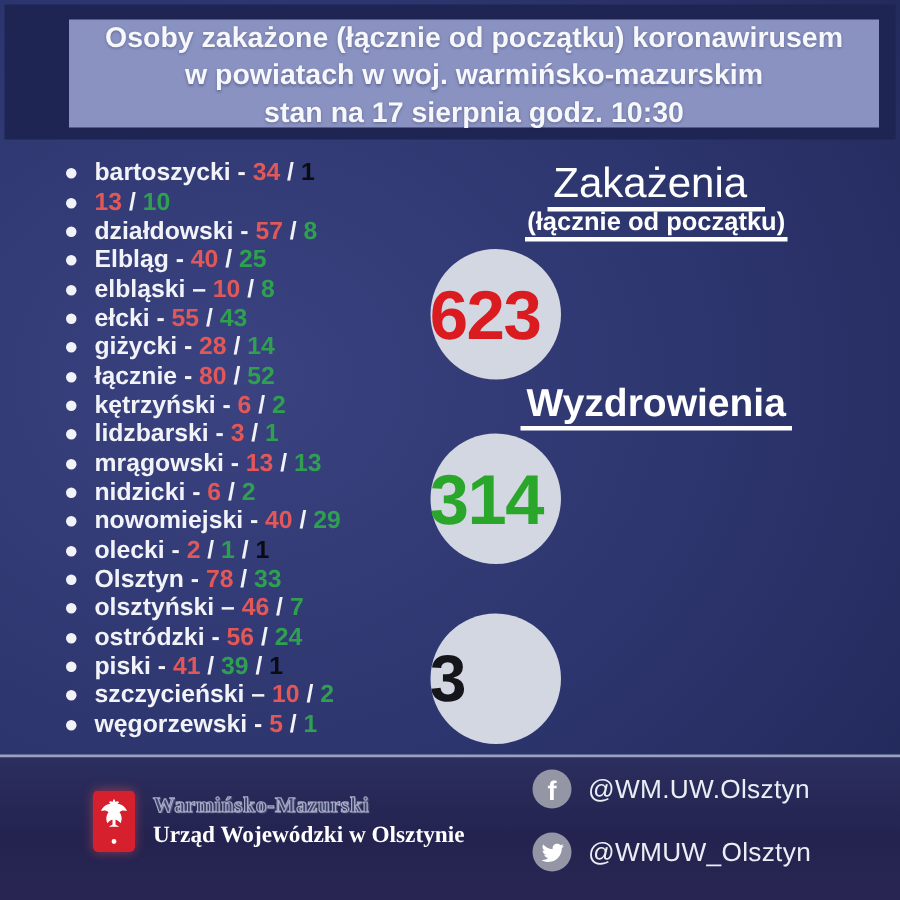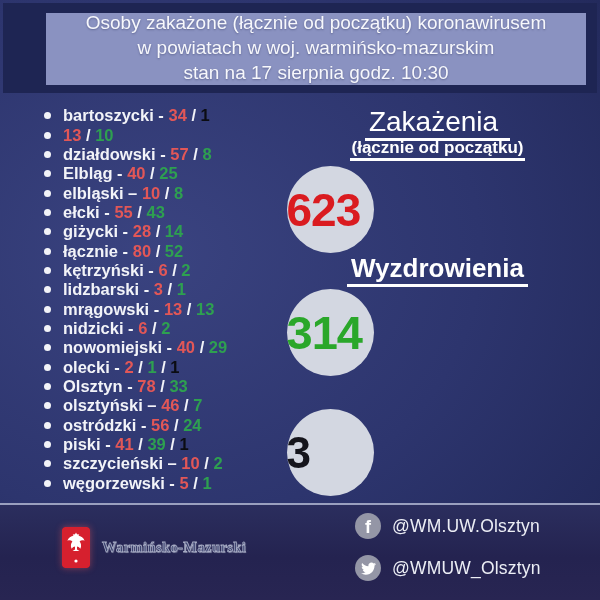--- a/index.html
+++ b/index.html
@@ -8,22 +8,22 @@
     background: radial-gradient(120% 100% at 26% 42%, #3a4380 0%, #2d356e 45%, #232a5c 75%, #1d2450 100%);
     font-family:"Liberation Sans", sans-serif;
     -webkit-font-smoothing:antialiased;
   }
 
   
   .header-frame { position:absolute; left:3px; top:3px; right:3px; height:90px; background:#1e2553; }
   .header-box {
     position:absolute; left:11px; top:10px; right:11px; bottom:8px;
     background: var(--header-box, #8a92c1);
-    display:flex; flex-direction:column; justify-content:flex-end;
-    text-align:center; color:#f7f8fc; font-weight:400; font-size:19px; line-height:25px;
+    display:flex; flex-direction:column; justify-content:flex-start;
+    text-align:center; color:#f7f8fc; font-weight:700; font-size:19px; line-height:25px;
     text-shadow:0 1px 2px rgba(25,30,70,.35);
     margin-left:32px;
   }
 
   
   .county-list { position:absolute; left:44px; top:106px; }
   .row { display:flex; align-items:center; font-size:16.5px; font-weight:700;
          color:#f2f3f8; height:19.35px; white-space:pre;text-align:right; }
   .bullet { width:7px; height:7px; border-radius:50%; background:#f2f3f8; margin-right:12px; flex:0 0 auto; }
   .v-red   { color: var(--red-list,   #e25757); }
@@ -131,20 +131,21 @@
   <div class="footer-divider"></div>
   <div class="footer">
     <div class="org">
       <svg class="eagle" viewBox="0 0 28 41" xmlns="http://www.w3.org/2000/svg">
         <rect x="0" y="0" width="28" height="41" rx="3" fill="#d6202e"></rect>
         <path fill="#ffffff" d="M14 5.5 l1.1 2.1 c.8-.6 1.7-.5 2.3.3 l-1.1.9 c2.7.2 5.4 2 6.3 4.9 c-2.1-.8-3.8-.4-5 .8 c1.6 1.9 2 4.6.8 7.3 c-1.2-1.5-2.3-2.3-3.4-2.3 v3.1 l2.5 1.5 h-7 l2.5-1.5 v-3.1 c-1.1 0-2.2.8-3.4 2.3 c-1.2-2.7-.8-5.4.8-7.3 c-1.2-1.2-2.9-1.6-5-.8 c.9-2.9 3.6-4.7 6.3-4.9 l-1.1-.9 c.6-.8 1.5-.9 2.3-.3 Z"></path>
         <circle cx="14" cy="34" r="1.6" fill="#ffffff"></circle>
       </svg>
       <div>
         <div class="org-line1">Warmińsko-Mazurski</div>
+        <div class="org-line2">Urząd Wojewódzki w Olsztynie</div>
       </div>
     </div>
     <div class="social">
       <div class="social-row">
         <span class="icon-circle">
             <span class="fb-f">f</span>
           </span>
         <span class="handle">@WM.UW.Olsztyn</span>
       </div>
       <div class="social-row">

